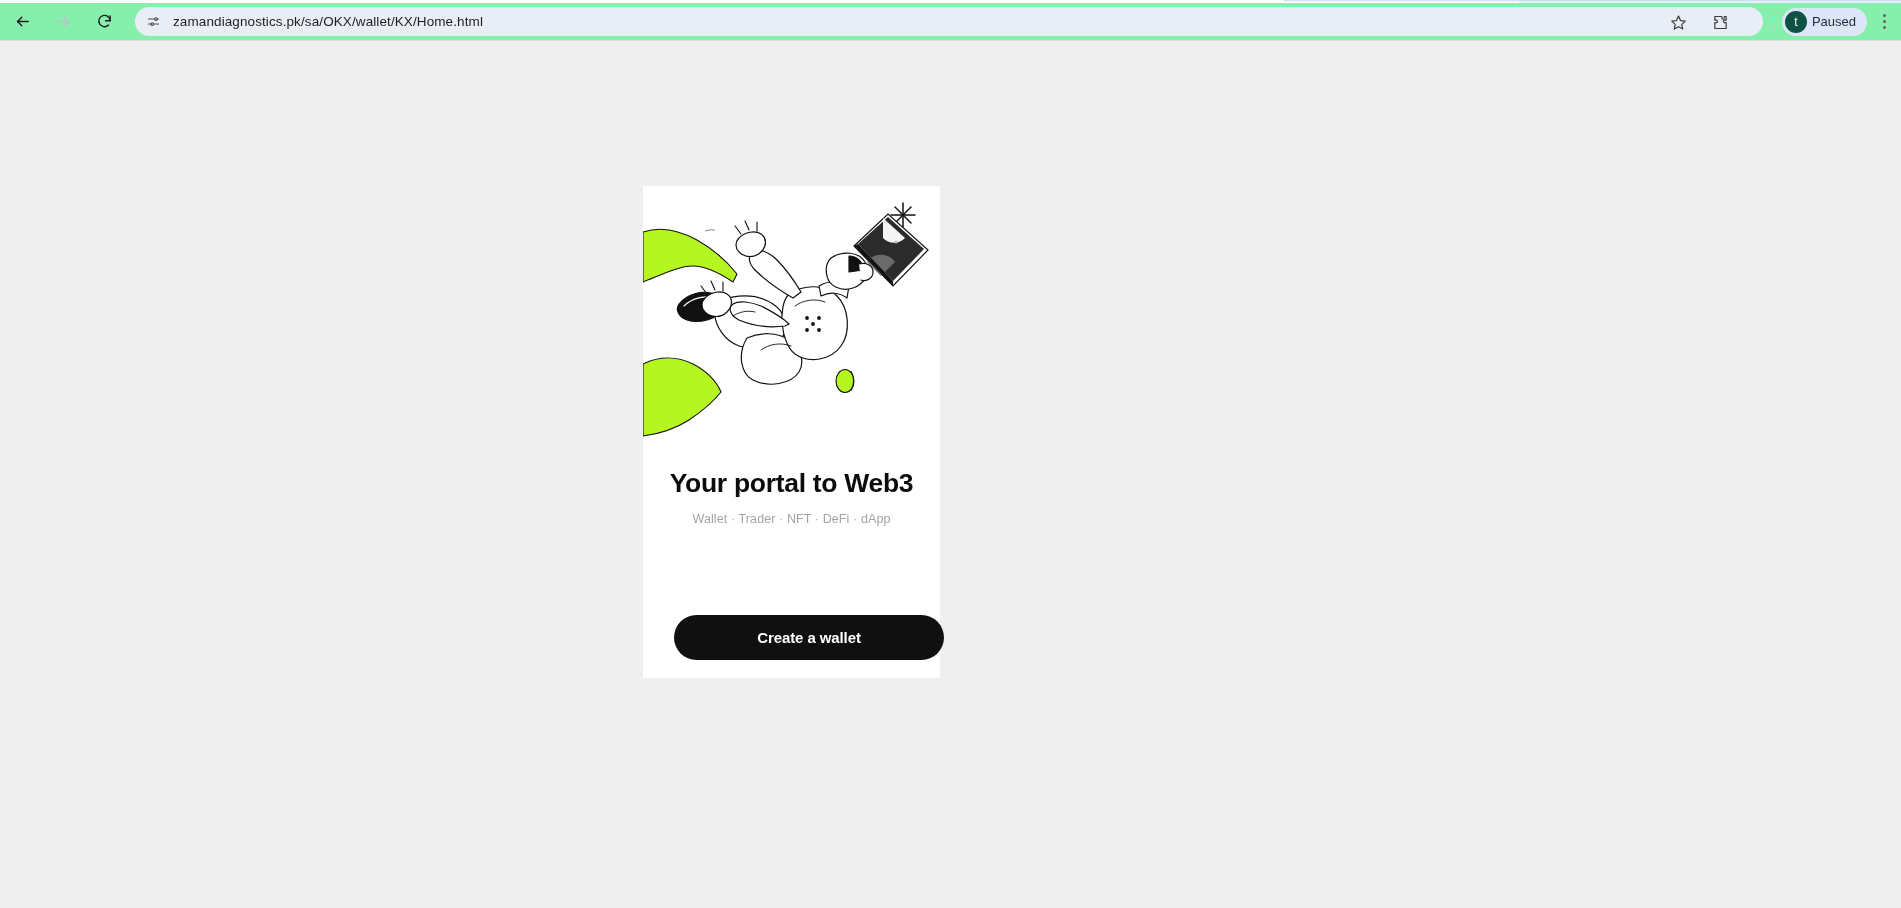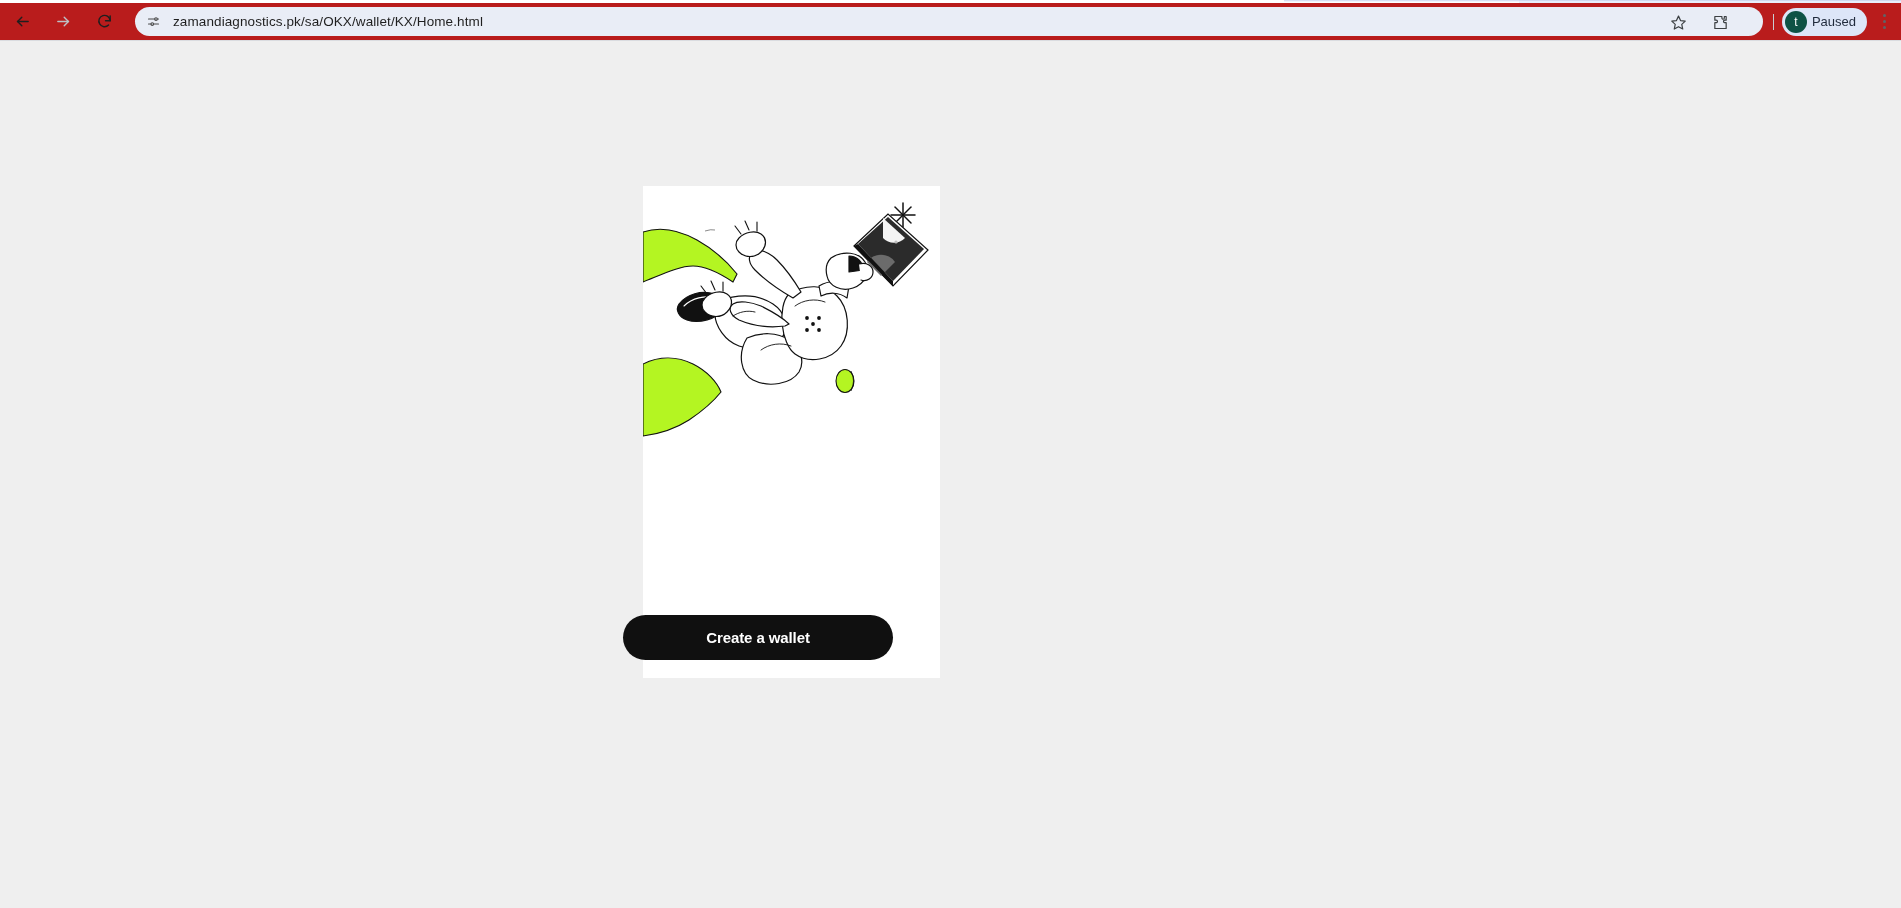--- a/index.html
+++ b/index.html
@@ -24,21 +24,21 @@
   }
   #tabstrip-remnant-2 {
     position: absolute; top: 0; left: 1284px;
     width: 236px; height: 2px;
     background: #f1f3fb;
     border-top: 1px solid #d6e0f5;
   }
   #toolbar {
     position: absolute; top: 3px; left: 0;
     width: 1901px; height: 37px;
-    background: #b91c1c;
+    background: #86efac;
     display: flex; align-items: center;
   }
   .nav-btn {
     width: 30px; height: 30px;
     display: flex; align-items: center; justify-content: center;
     border-radius: 50%;
     flex: none;
   }
   .nav-btn svg { display: block; }
   #nav-back { margin-left: 7px; }
@@ -163,21 +163,21 @@
   #page-subtitle {
     margin-top: 12px;
     font-size: 12.5px;
     color: #a0a4aa;
     letter-spacing: 0.1px;
   }
 
   
   #create-wallet-button {
     position: absolute;
-    left: 623px; top: 574px;
+    left: 674px; top: 574px;
     width: 270px; height: 45px;
     background: #101010;
     color: #ffffff;
     border: none;
     border-radius: 23px;
     font-family: "Liberation Sans", sans-serif;
     font-size: 15px;
     font-weight: bold;
     letter-spacing: -0.1px;
     cursor: pointer;
@@ -357,17 +357,21 @@
                    C78,132 68,132 62,126 C58,122 58,116 62,112 Z"></path>
           <path d="M64,108 L58,100 M72,104 L68,95 M80,105 L80,96" fill="none" stroke="#111111" stroke-width="1.1"></path>
 
           <path d="M152,120 C160,114 172,112 182,116" fill="none" stroke-width="0.9"></path>
           <path d="M118,164 C126,158 138,156 148,160" fill="none" stroke-width="0.9"></path>
           <path d="M90,130 C96,126 104,124 112,126" fill="none" stroke-width="0.9"></path>
         </g>
       </svg>
     </div>
 
+    <div id="heading-block">
+      <div id="page-title">Your portal to Web3</div>
+      <div id="page-subtitle">Wallet · Trader · NFT · DeFi · dApp</div>
+    </div>
   </div>
 
   <button id="create-wallet-button">Create a wallet</button>
 
 </div>
 
 </body></html>

